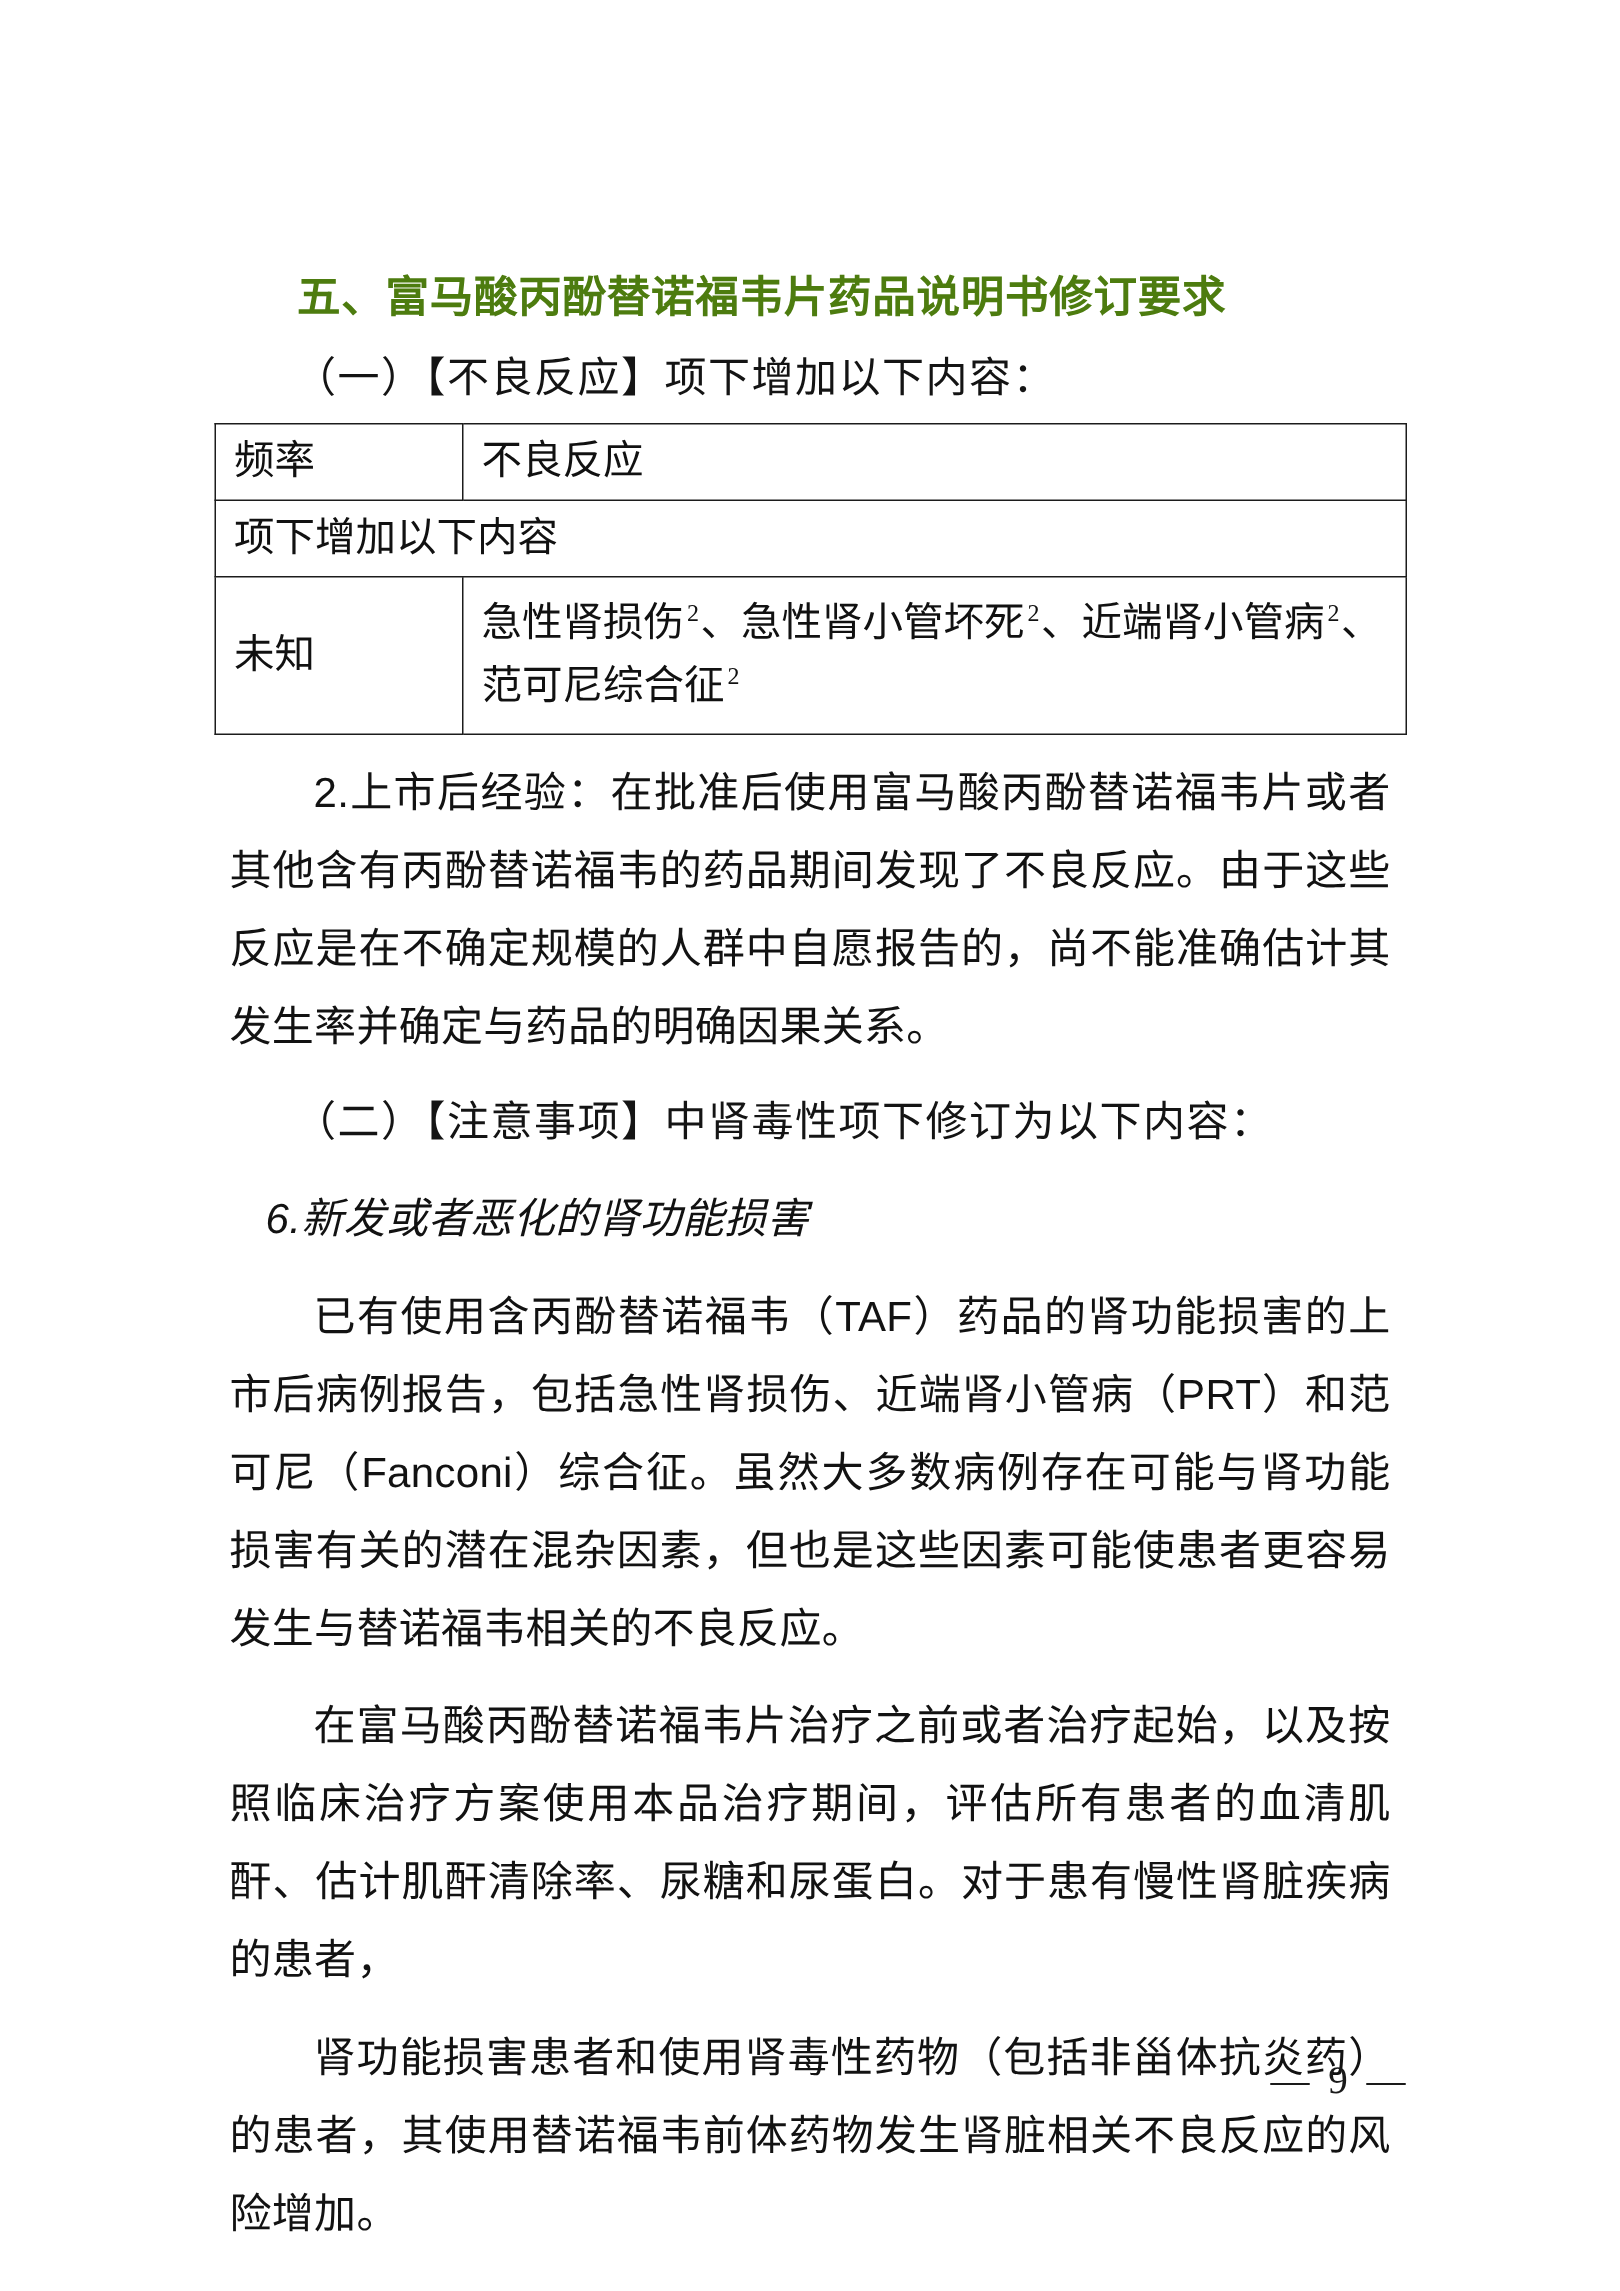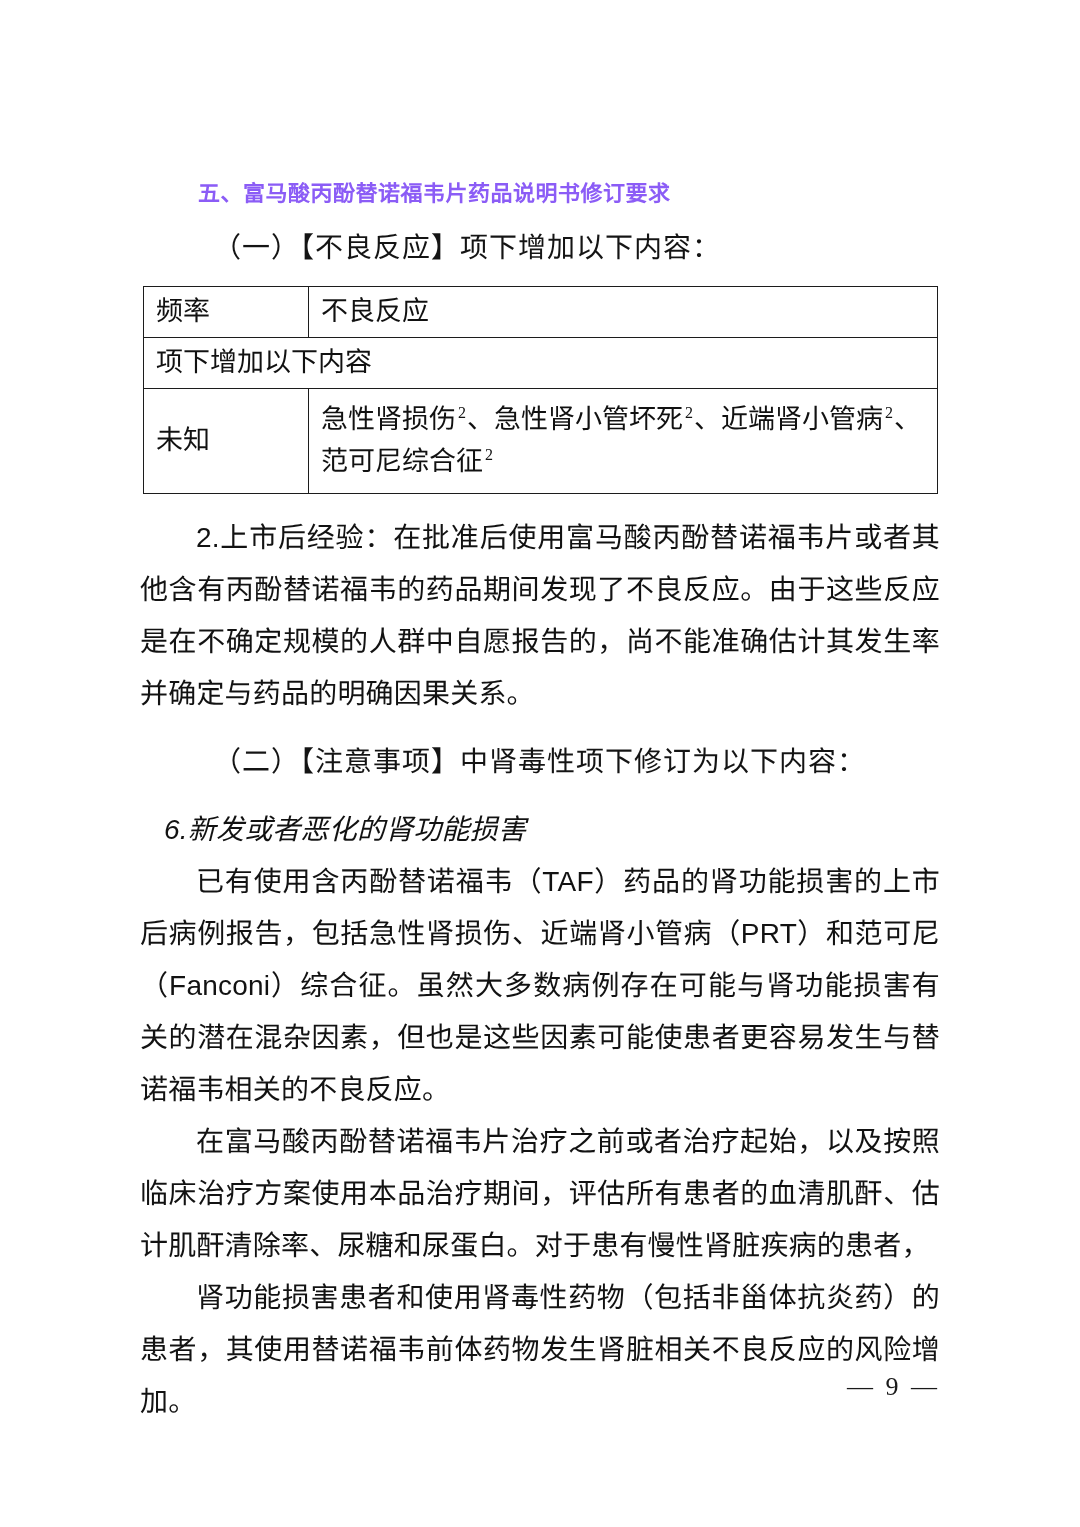--- a/index.html
+++ b/index.html
@@ -28,43 +28,43 @@
 
   .content {
     position: absolute;
     left: 140px;
     top: 178px;
     width: 800px;
   }
 
   
   .h-section {
-    font-size: 22px;
+    font-size: 29px;
     font-weight: bold;
     line-height: 1.45;
     letter-spacing: 0.5px;
     text-indent: 58px;
     margin: 0 0 12px 0;
-    color: #8b5cf6;
+    color: #4d7c0f;
   }
 
   
   .kai-line {
     font-family: "Liberation Serif", "DejaVu Serif", serif;
     font-size: 28px;
     line-height: 1.5;
     text-indent: 56px;
-    margin: 17px;
+    margin: 0;
     color: #141414;
     letter-spacing: 1px;
   }
 
   
   .tbl-wrap {
-    margin: 8px 0 18px 3px;
+    margin: 8px 0 6px 3px;
   }
   table.adr {
     border-collapse: collapse;
     width: 795px;
     table-layout: fixed;
   }
   table.adr td {
     border: 1.4px solid #1c1c1c;
     padding: 4px 12px;
     font-size: 27px;
@@ -80,21 +80,21 @@
     vertical-align: super;
     line-height: 0;
     padding: 0 1px 0 2px;
     font-family: "Liberation Serif", serif;
   }
 
   
   .para {
     font-size: 28px;
     line-height: 52px;
-    margin: 0;
+    margin: 13px;
     text-indent: 56px;
     text-align: justify;
     text-justify: inter-character;
     color: #121212;
     letter-spacing: 0.2px;
   }
   .para.noindent { text-indent: 0; font-style: italic; }
   .gap-sm { height: 4px; }
 
   

